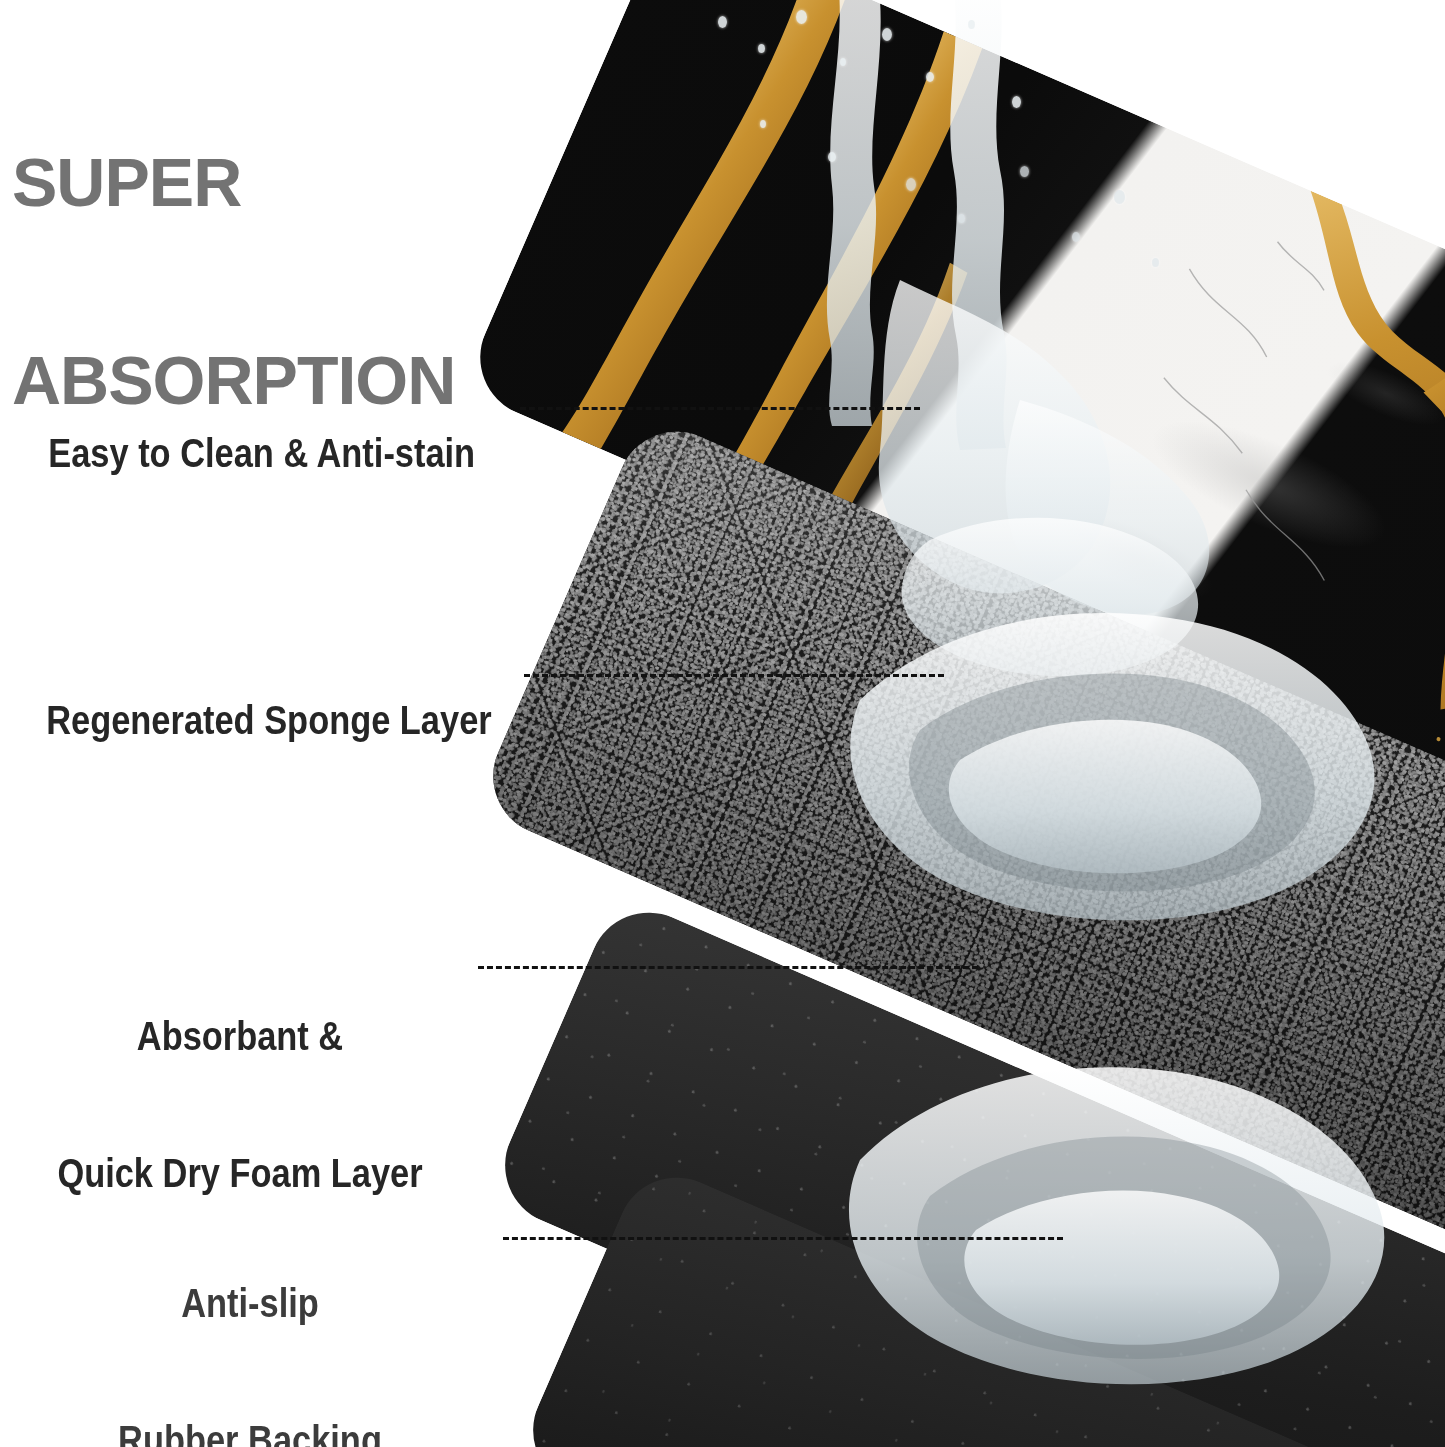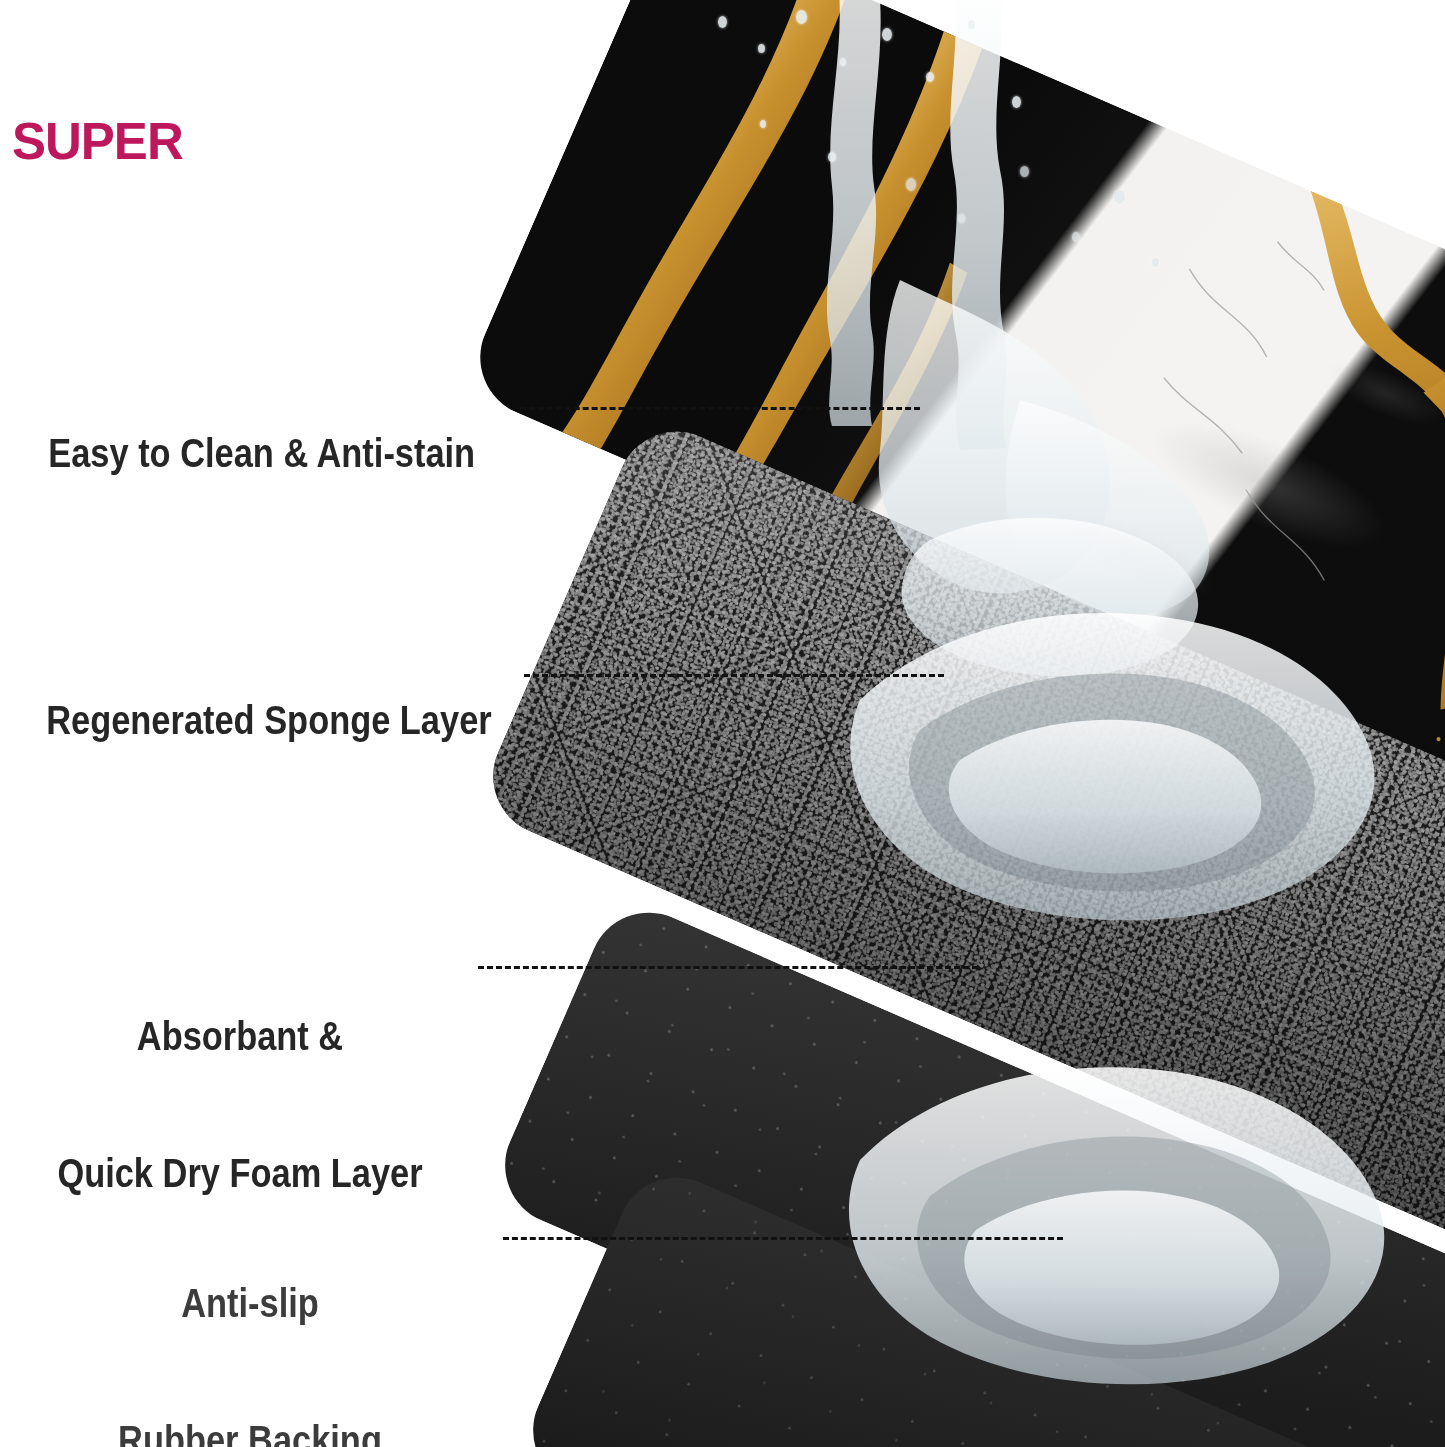--- a/index.html
+++ b/index.html
@@ -6,22 +6,22 @@
   body{
     width:1445px;height:1447px;
     font-family:"Liberation Sans","DejaVu Sans",sans-serif;
     overflow:hidden;position:relative;
   }
   #stage{position:absolute;inset:0;background:#ffffff;overflow:hidden;}
 
   
   .title{
     position:absolute;left:12px;top:18px;
-    font-weight:700;font-size:51px;line-height:0.97;
-    letter-spacing:-1px;color:#be185d;
+    font-weight:700;font-size:68px;line-height:0.97;
+    letter-spacing:-1px;color:#737373;
     font-family:"Liberation Sans","DejaVu Sans",sans-serif;
     white-space:pre;z-index:40;
   }
   .title span{display:block;}
 
   
   .label{
     position:absolute;z-index:40;
     font-weight:700;color:#262626;
     font-family:"Liberation Sans","DejaVu Sans",sans-serif;
@@ -297,20 +297,21 @@
     <div class="drop dark" style="left:452px;top:258px;width:7px;height:9px;"></div>
   </div>
 
   <div class="leader ld1"></div>
   <div class="leader ld2"></div>
   <div class="leader ld3"></div>
   <div class="leader ld4"></div>
 
   <div class="title">
     <span>SUPER</span>
+    <span>ABSORPTION</span>
   </div>
 
   <div class="label label-l1">
     <span>Easy to Clean &amp; Anti-stain</span>
   </div>
 
   <div class="label label-l2">
     <span>Regenerated Sponge Layer</span>
   </div>
 

